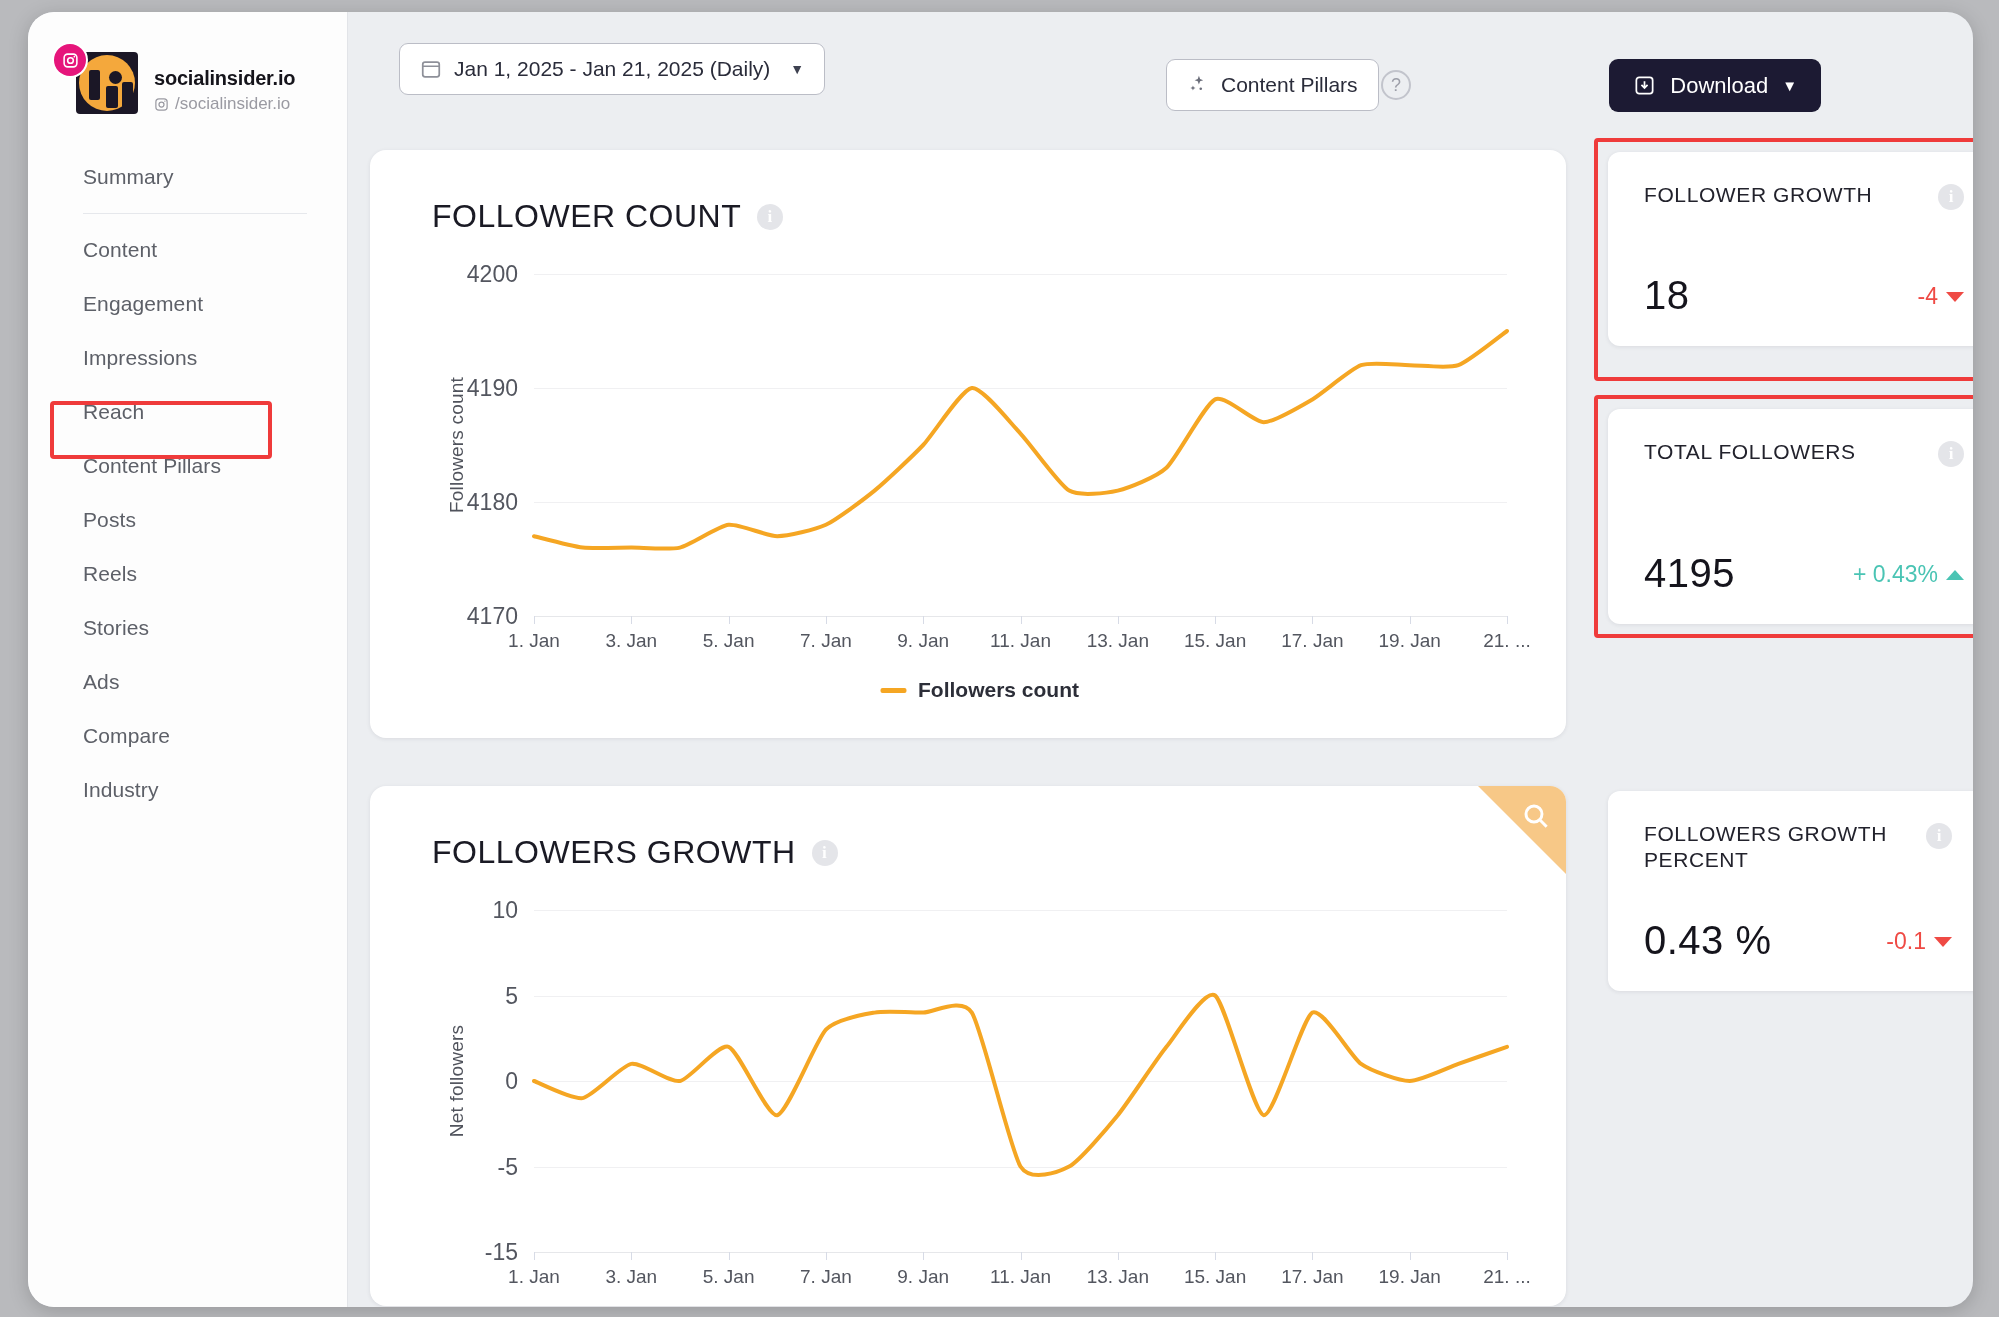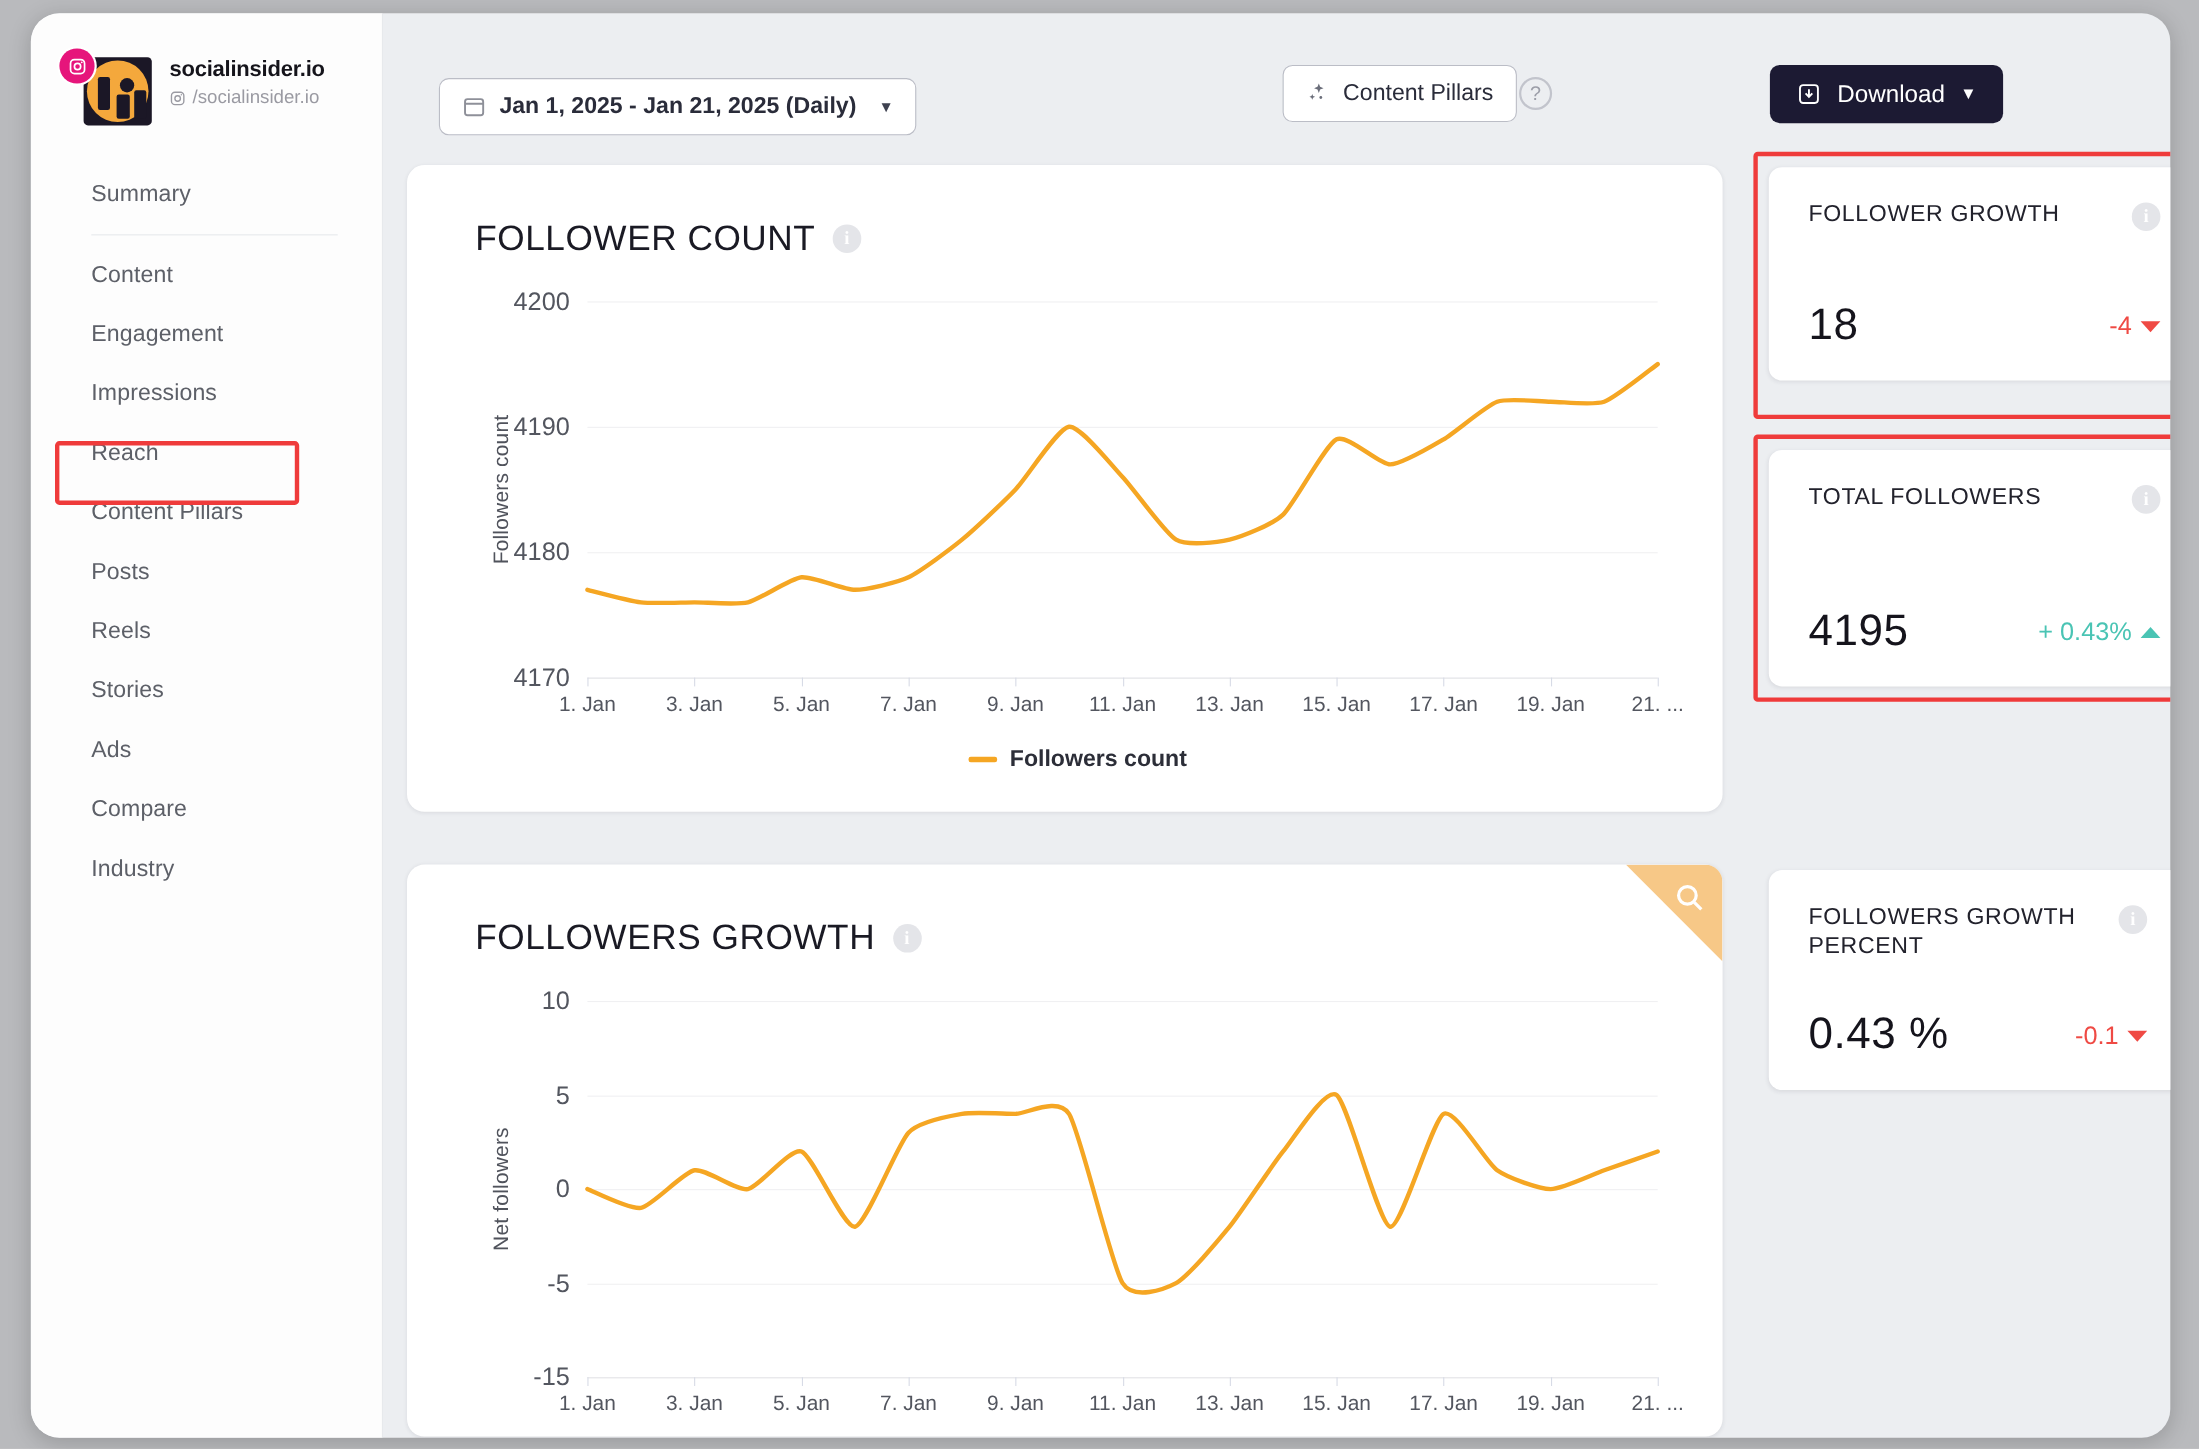--- a/index.html
+++ b/index.html
@@ -21,21 +21,21 @@
 
   
   .sidebar {
     position: absolute; left: 0; top: 0;
     width: 320px; height: 100%;
     background: #fdfdfd;
     border-right: 1px solid #e2e4e8;
     border-top-left-radius: 26px;
     border-bottom-left-radius: 26px;
   }
-  .profile { position: relative; padding: 40px 0 0 48px; display: flex; align-items: flex-start; }
+  .profile { position: relative; padding: 40px 0 0 48px; display: flex; align-items: flex-end; }
   .avatar {
     position: relative; width: 62px; height: 62px;
     background: #1b1726; border-radius: 4px; flex: 0 0 auto;
     overflow: hidden;
   }
   .avatar .face {
     position: absolute; left: 50%; top: 50%;
     transform: translate(-50%,-50%);
     width: 56px; height: 56px; border-radius: 50%;
     background: #f4a83c;
@@ -85,21 +85,21 @@
   
   .topbar {
     position: absolute; left: 320px; top: 0; right: 0; height: 124px;
   }
   .btn {
     display: inline-flex; align-items: center; gap: 12px;
     background: #fff; border: 1px solid #bbbdc6; border-radius: 9px;
     height: 52px; padding: 0 20px;
     font-size: 21px; color: #2a2c3a; cursor: pointer;
   }
-  .date-btn { position: absolute; left: 51px; top: 59px; font-weight: bold; }
+  .date-btn { position: absolute; left: 51px; top: 31px; }
   .date-btn .caret { margin-left: 8px; font-size: 14px; color: #3e4150; }
   .pillars-btn { position: absolute; left: 818px; top: 47px; }
   .help-icon {
     position: absolute; width: 30px; height: 30px; border-radius: 50%;
     border: 2px solid #c2c4cc; color: #9c9ea8;
     font-size: 18px; display: flex; align-items: center; justify-content: center;
   }
   #help1 { left: 1033px; top: 58px; }
   .download-btn {
     position: absolute; right: 152px; top: 47px;

